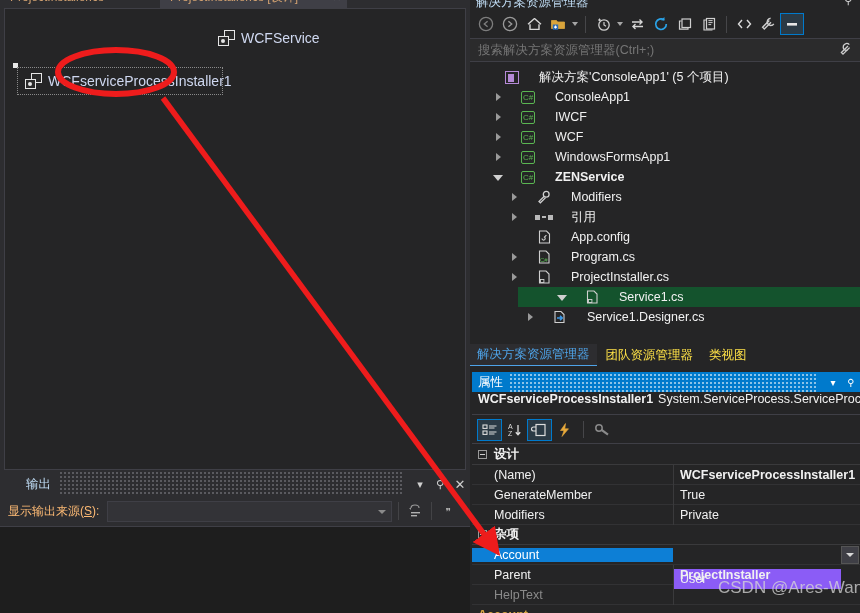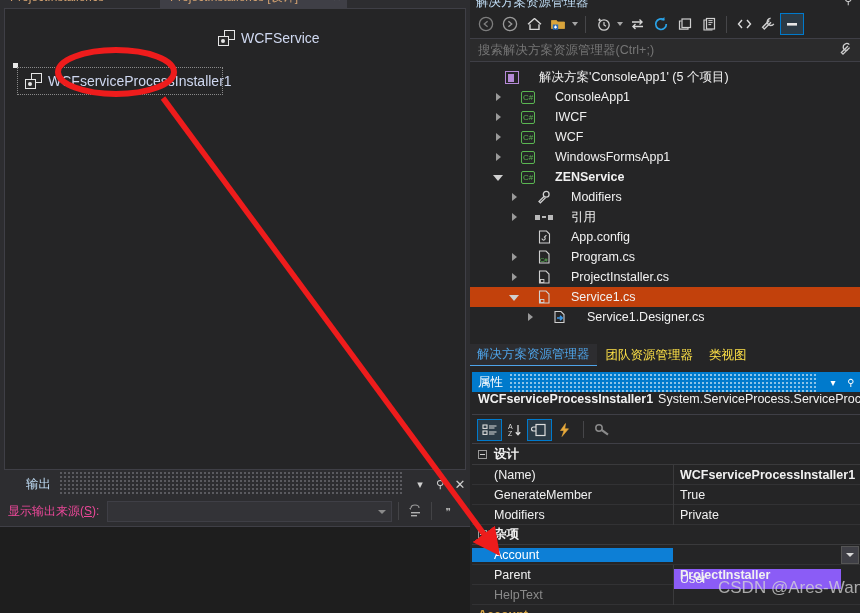--- a/index.html
+++ b/index.html
@@ -88,21 +88,21 @@
     flex: 1; height: 24px; margin: 0 8px;
     background-image: radial-gradient(#5a5a5f 0.8px, transparent 0.9px);
     background-size: 4px 4px; background-position: 0 11px;
   }
   .hdr-btn { width: 20px; height: 22px; display:flex; align-items:center; justify-content:center;
              color:#cfcfcf; font-size: 11px; }
   #output-toolbar {
     position: absolute; left: 0; top: 25px; width: 470px; height: 28px;
     display: flex; align-items: center;
   }
-  #output-src-label { color: #ec4899; font-size: 12px; padding-left: 8px; white-space:nowrap; }
+  #output-src-label { color: #fdba74; font-size: 12px; padding-left: 8px; white-space:nowrap; }
   #output-src-label u { text-decoration: underline; }
   #output-combo {
     margin-left: 8px; width: 285px; height: 21px;
     background: #333337; border: 1px solid #3f3f46; position: relative;
   }
   #output-combo .arrow {
     position: absolute; right: 5px; top: 8px;
     border-left: 4px solid transparent; border-right: 4px solid transparent;
     border-top: 4px solid #8a8a8a;
   }
@@ -160,21 +160,21 @@
   #se-search-icon { padding-right: 6px; color: #bfbfbf; }
 
   #se-tree {
     position: absolute; left: 0; top: 63px; width: 390px; height: 277px;
     background: #252526; padding-top: 4px;
   }
   .tr {
     height: 20px; display: flex; align-items: center;
     font-size: 12.5px; color: #f1f1f1; white-space: nowrap; gap: 13px;
   }
-  .tr.sel { background: #c2410c; }
+  .tr.sel { background: #14532d; margin-left: 48px; }
   .tw { width: 16px; display: flex; align-items: center; justify-content: center; flex:0 0 auto; }
   .tw .coll {
     width: 0; height: 0; border-top: 4px solid transparent; border-bottom: 4px solid transparent;
     border-left: 5px solid #9a9a9a;
   }
   .tw .exp {
     width: 0; height: 0; border-left: 5px solid transparent; border-right: 5px solid transparent;
     border-top: 6px solid #d0d0d0; margin-top: 2px;
   }
   .ic { width: 18px; flex: 0 0 auto; display:flex; align-items:center; justify-content:center; }

